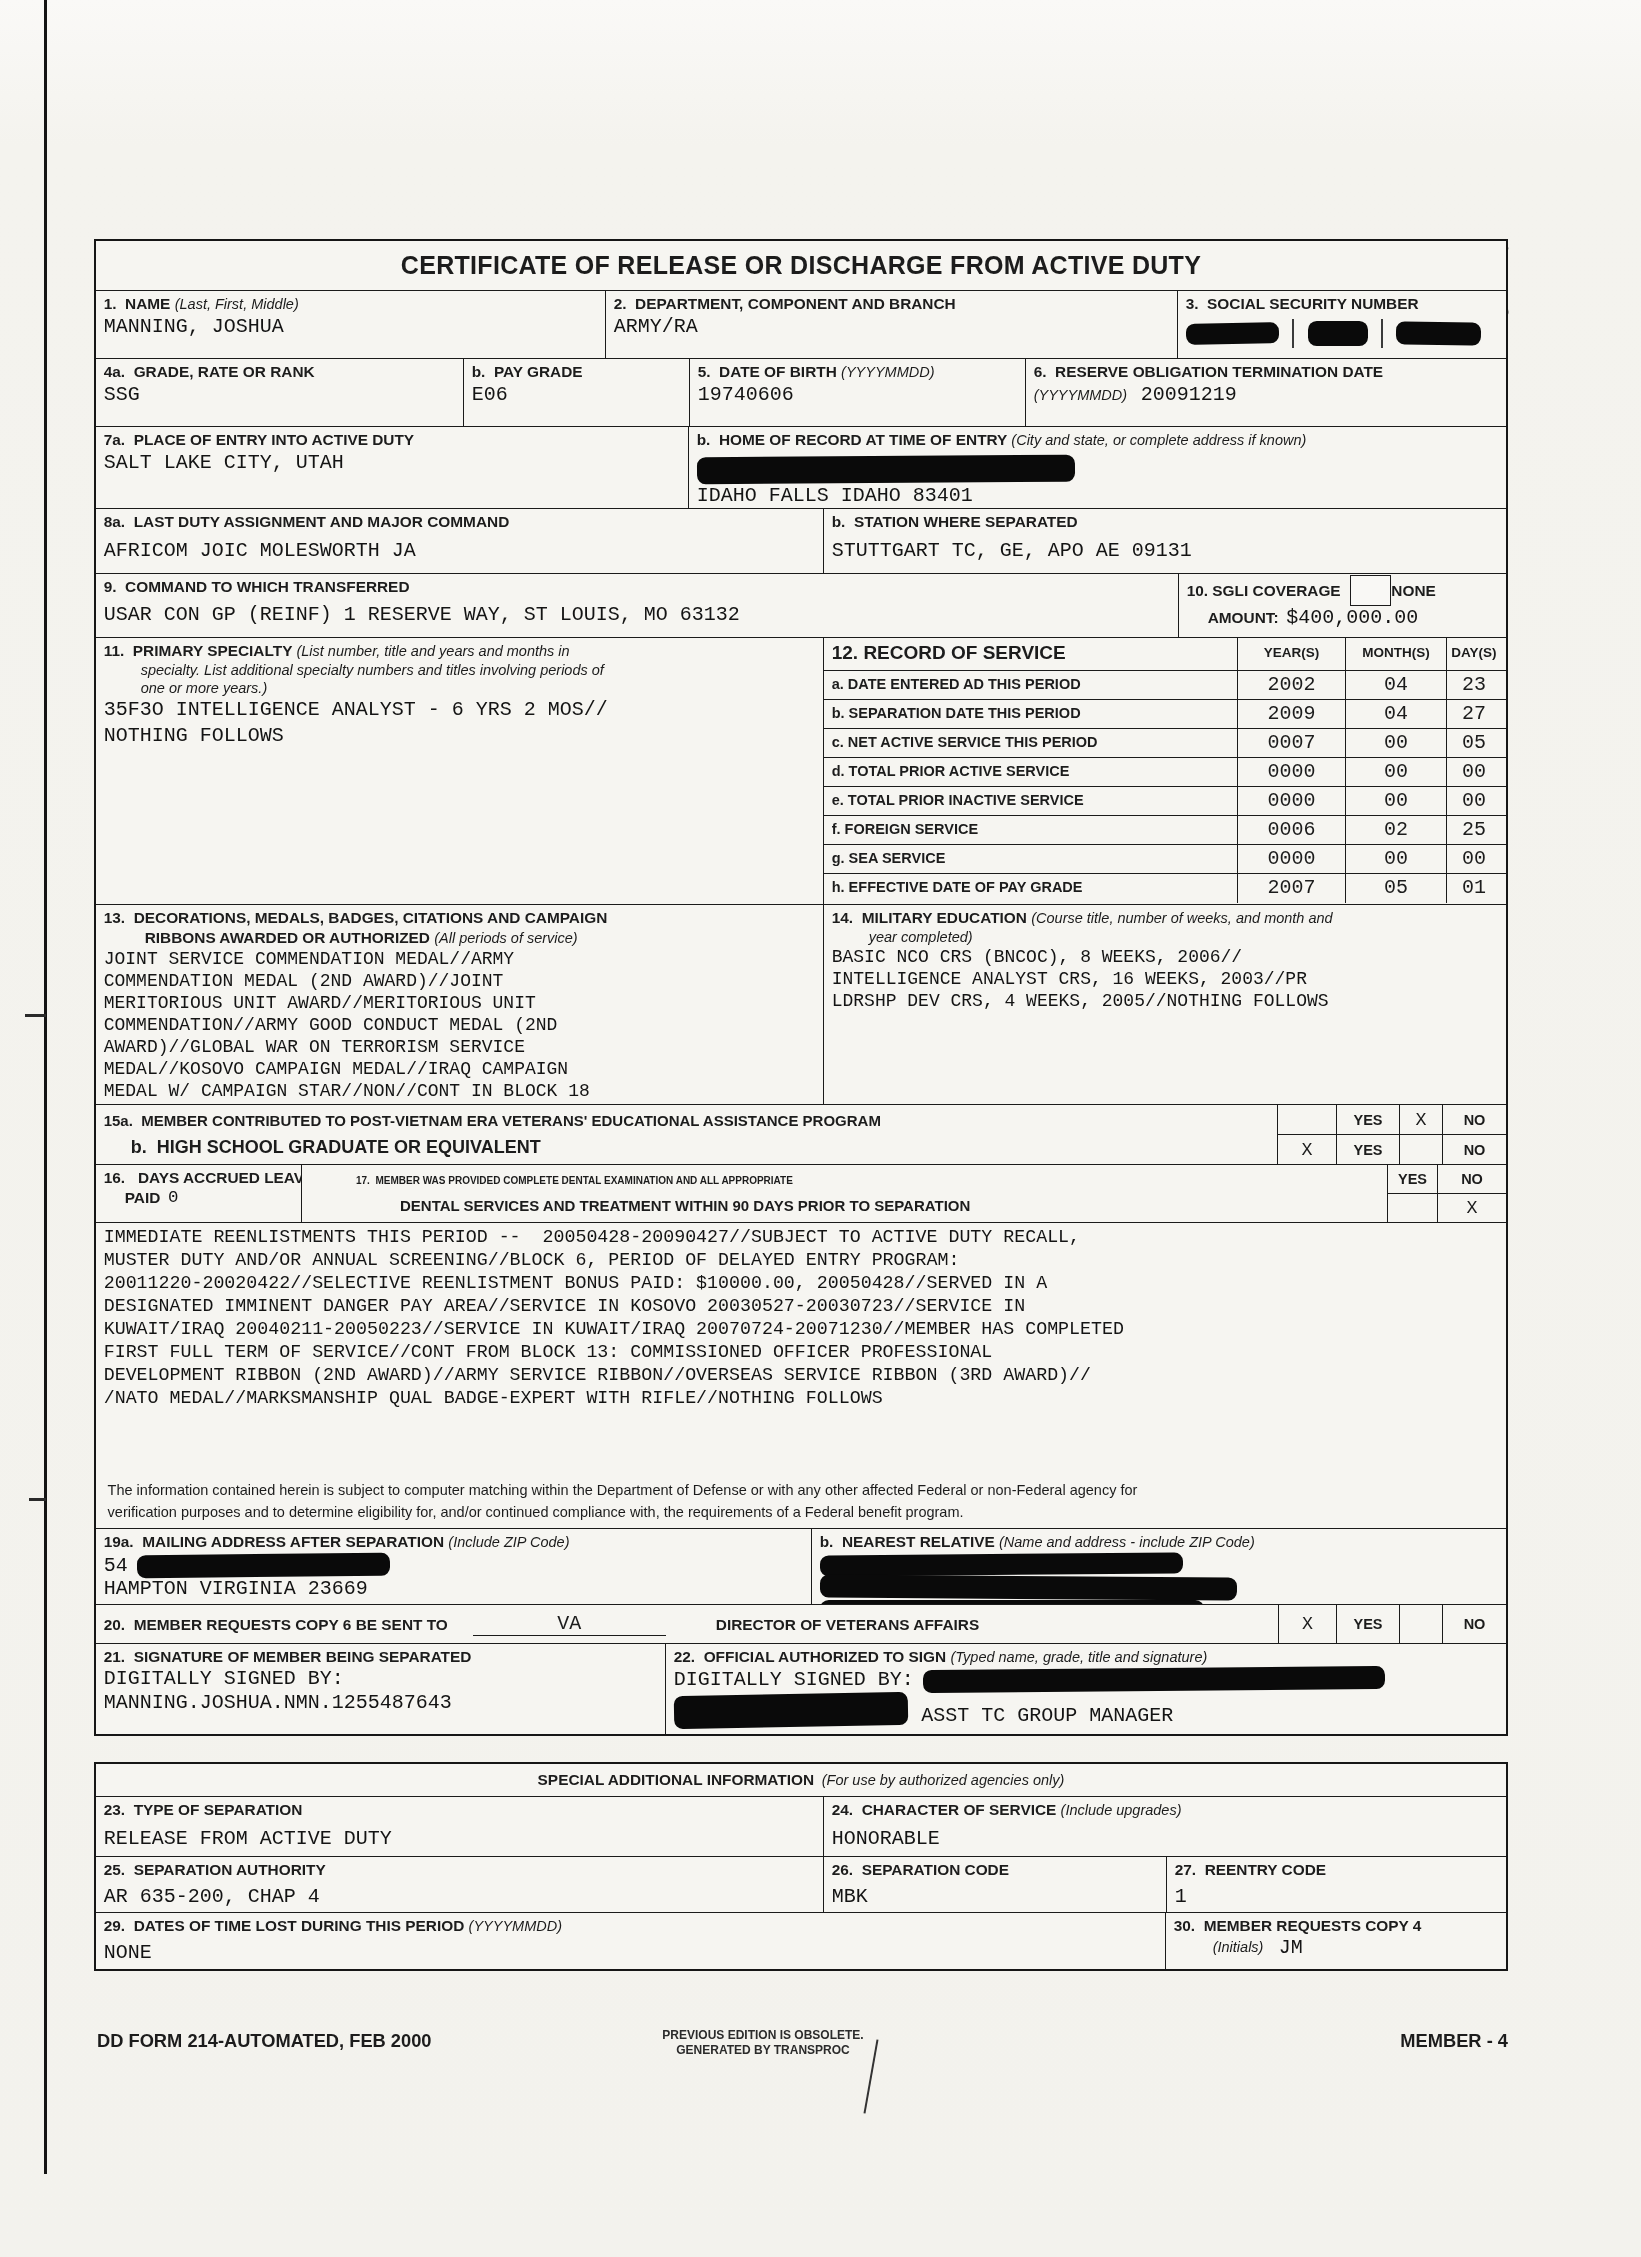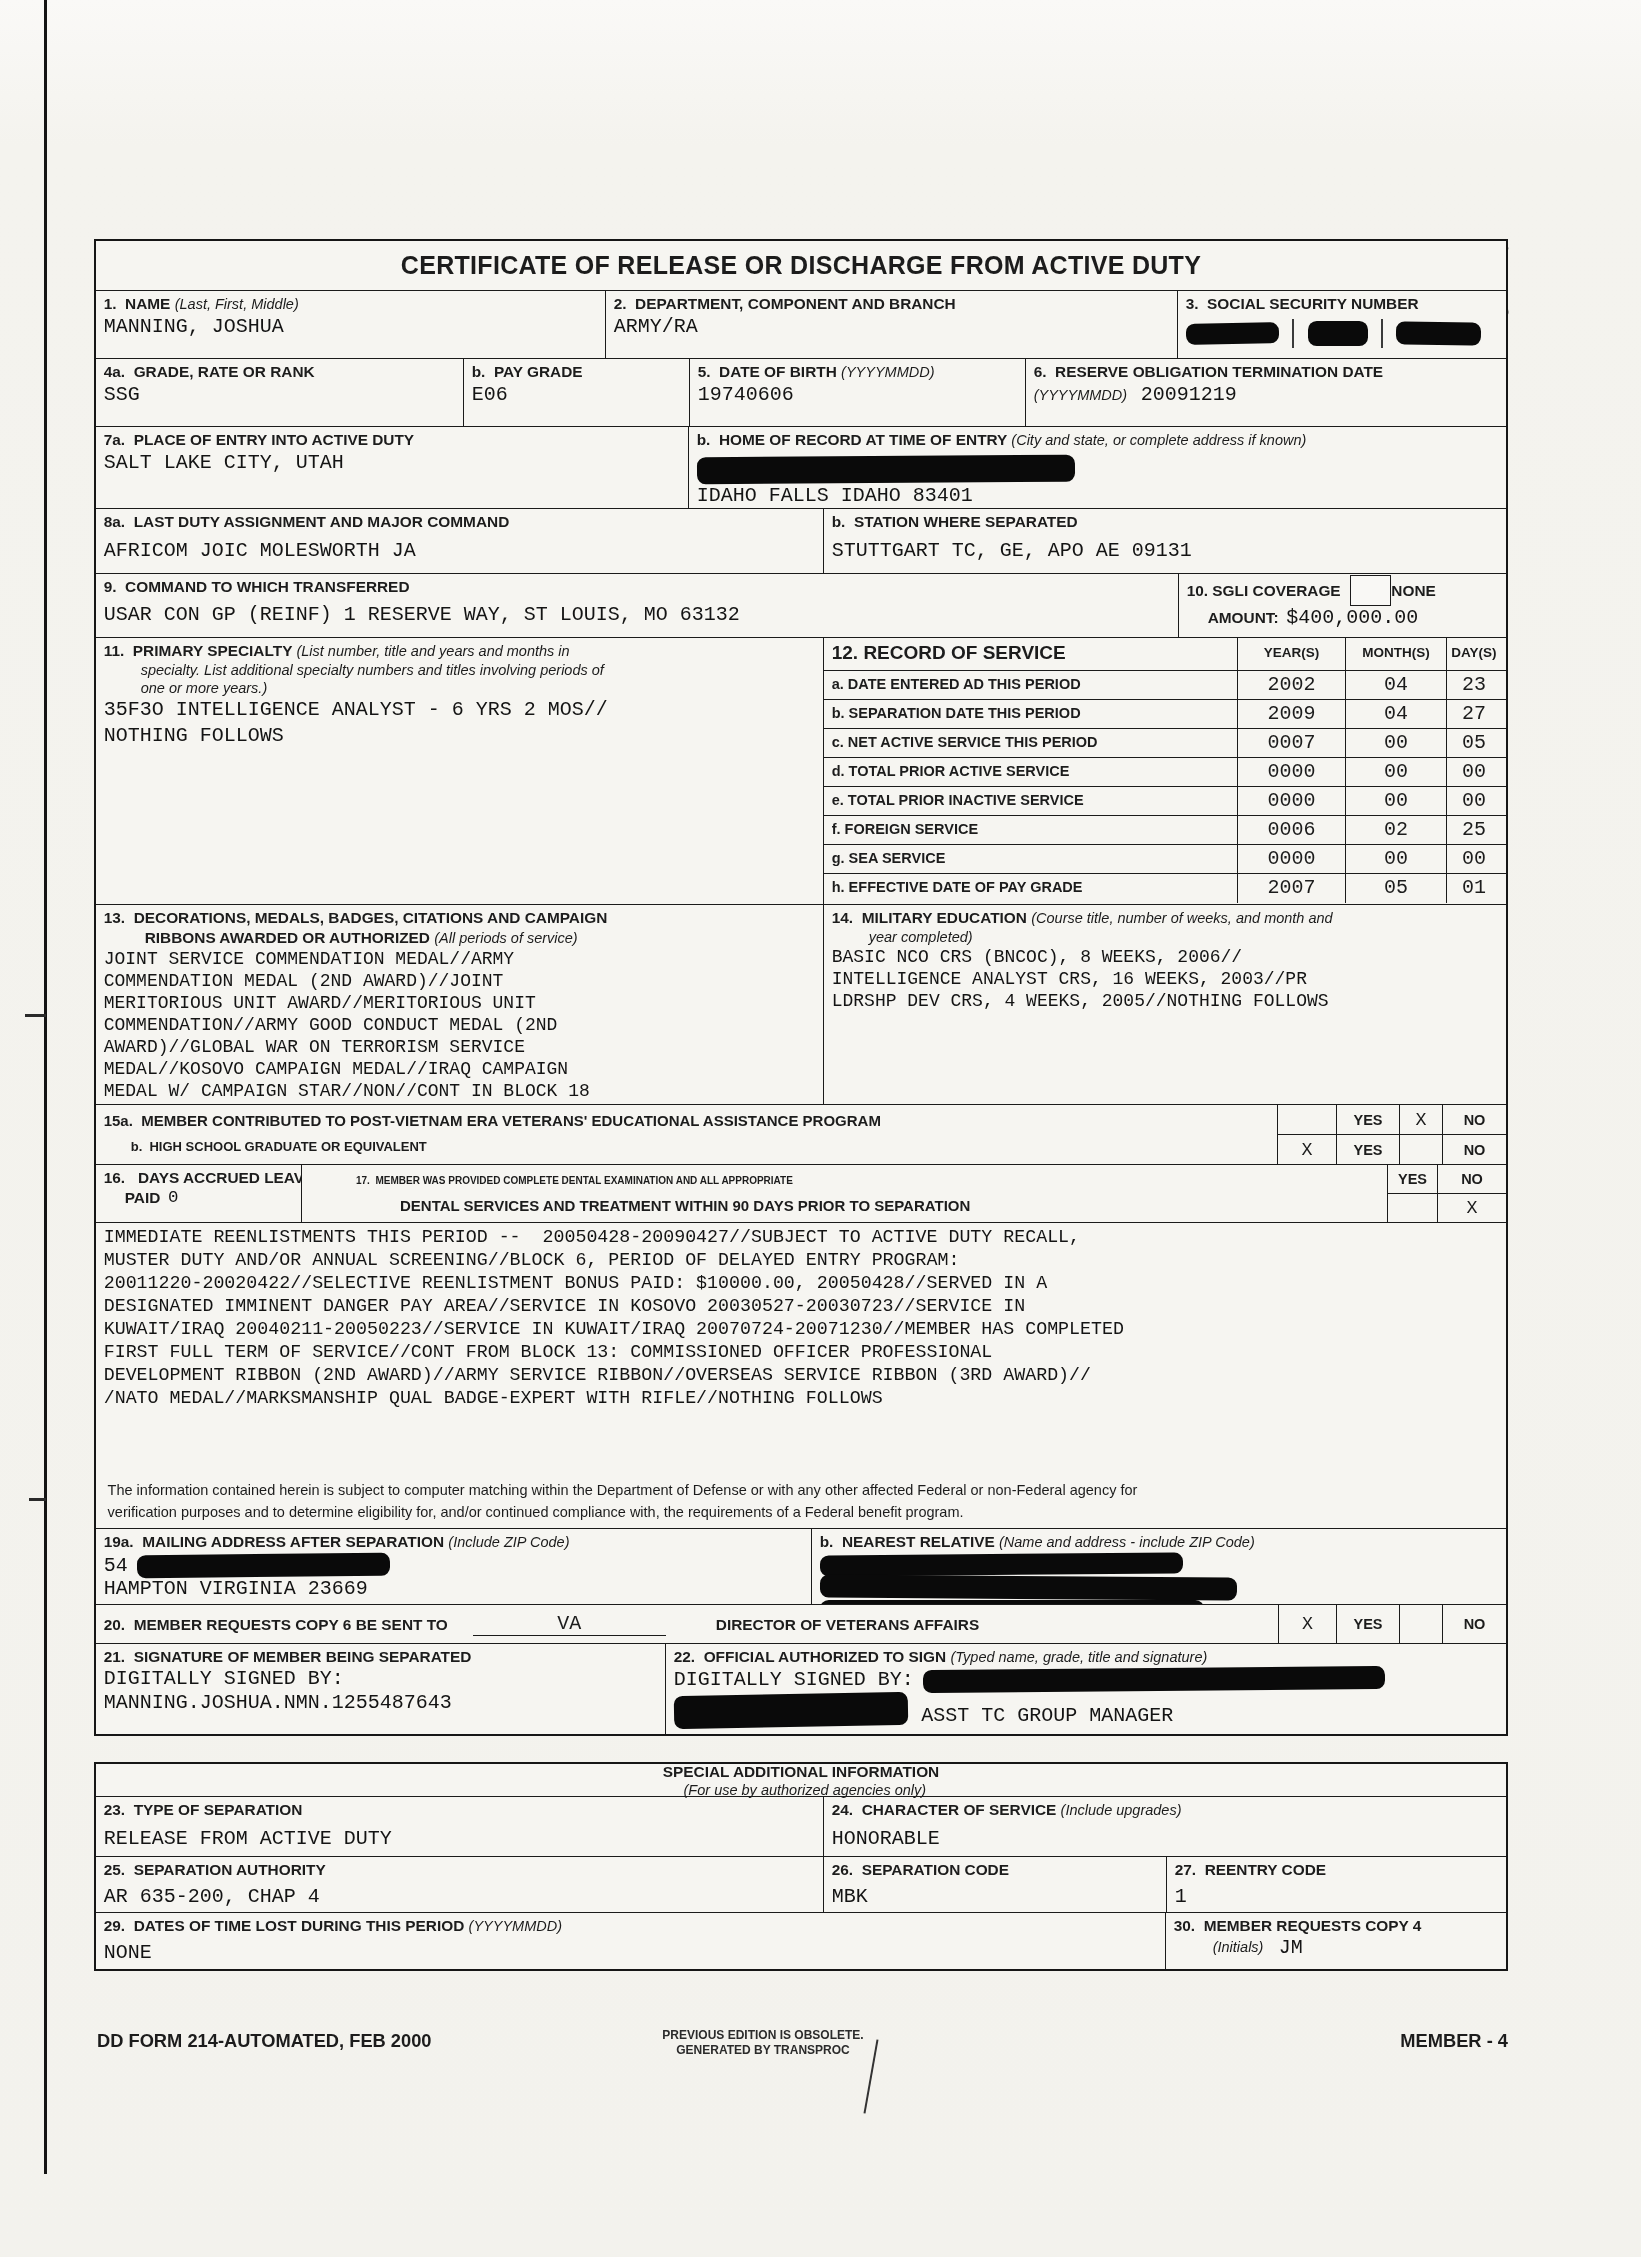--- a/index.html
+++ b/index.html
@@ -277,21 +277,21 @@
         <div class="hintline">year completed)</div>
         <div class="v sm">BASIC NCO CRS (BNCOC), 8 WEEKS, 2006//</div>
         <div class="v sm">INTELLIGENCE ANALYST CRS, 16 WEEKS, 2003//PR</div>
         <div class="v sm">LDRSHP DEV CRS, 4 WEEKS, 2005//NOTHING FOLLOWS</div>
       </div>
     </div>
 
     <div class="row" style="height:60px;">
       <div class="cell" style="flex:1;border-right:1.9px solid #1b1b1b;">
         <div class="lab" style="font-size:15px;line-height:26px;">15a.  MEMBER CONTRIBUTED TO POST-VIETNAM ERA VETERANS' EDUCATIONAL ASSISTANCE PROGRAM</div>
-        <div class="lab" style="font-size:13px;line-height:26px;padding-left:27px;">b.  HIGH SCHOOL GRADUATE OR EQUIVALENT</div>
+        <div class="lab" style="font-size:18px;line-height:26px;padding-left:27px;">b.  HIGH SCHOOL GRADUATE OR EQUIVALENT</div>
       </div>
       <div class="chkcol" style="width:58px;border-left:none;">
         <div class="chkcell"></div>
         <div class="chkcell">
             <span class="mk">X</span>
           </div>
       </div>
       <div class="chkcol" style="width:63px;">
         <div class="chkcell">YES</div>
         <div class="chkcell">YES</div>
@@ -402,21 +402,21 @@
         <div class="flexline" style="align-items:flex-end;margin-top:1.9px;">
           <span class="blob" style="width:234px;height:33px;transform:rotate(-1deg);"></span>
           <span class="v" style="margin-left:13.5px;line-height:23px;">ASST TC GROUP MANAGER</span>
         </div>
       </div>
     </div>
 
   </div>
 
   <div class="specialbox">
-    <div class="row" style="height:33px;justify-content:center;align-items:center;flex-direction:column;">
+    <div class="row" style="height:33px;justify-content:center;align-items:center;">
       <span class="lab">SPECIAL ADDITIONAL INFORMATION</span>
       <span class="hint" style="margin-left:7.7px;">(For use by authorized agencies only)</span>
     </div>
     <div class="row" style="height:60px;">
       <div class="cell" style="width:728px;">
         <div class="lab">23.  TYPE OF SEPARATION</div>
         <div class="v" style="margin-top:5.8px;">RELEASE FROM ACTIVE DUTY</div>
       </div>
       <div class="cell last">
         <div class="lab"><span>24.  CHARACTER OF SERVICE</span> <span class="hint">(Include upgrades)</span></div>

